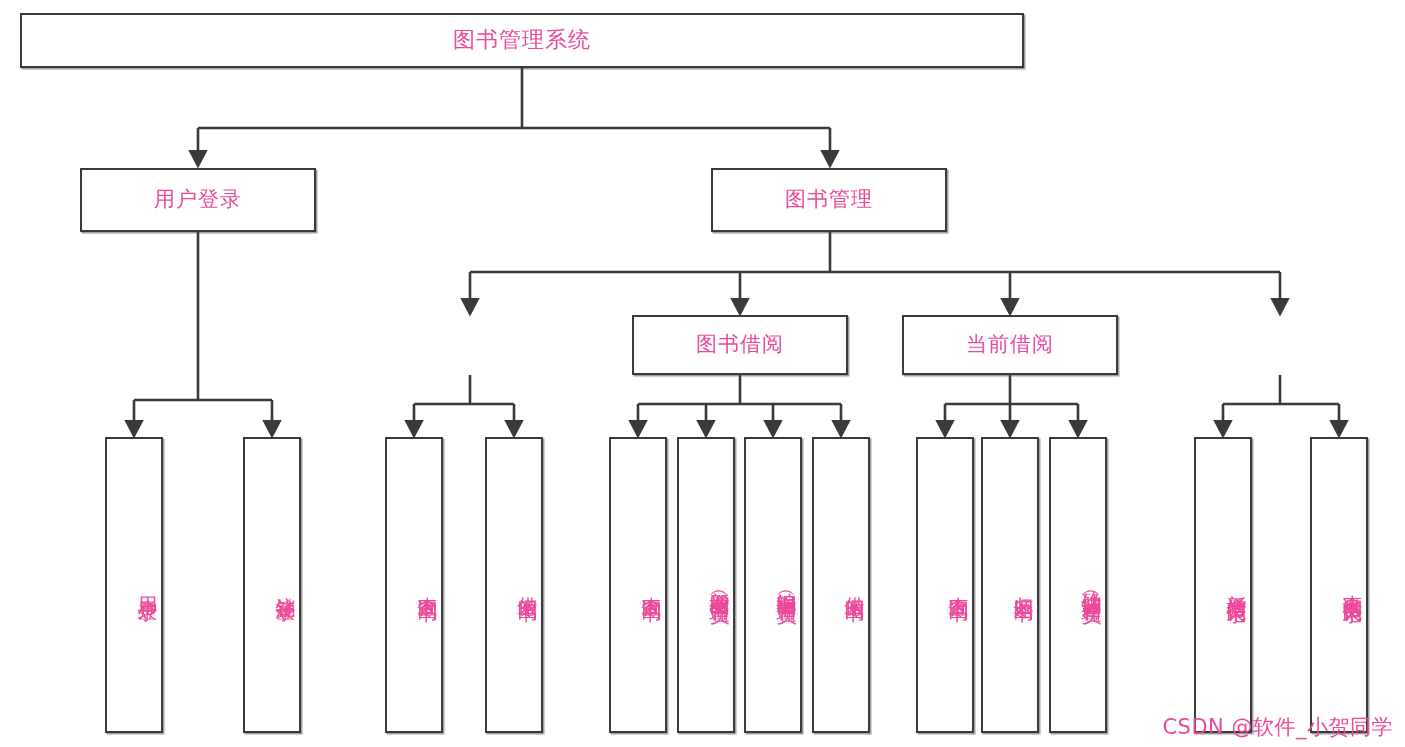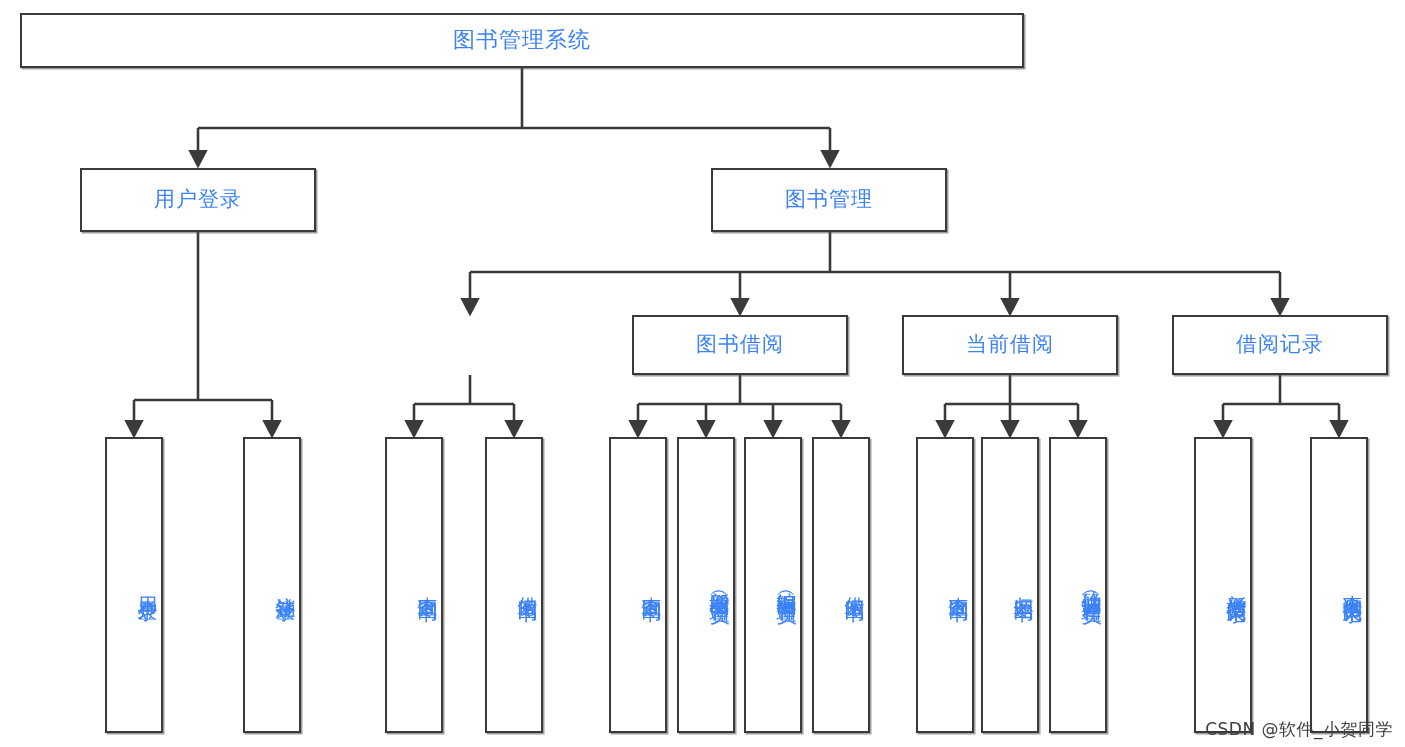--- a/index.html
+++ b/index.html
@@ -19,21 +19,21 @@
     overflow: hidden;
   }
   .node {
     position: absolute;
     box-sizing: border-box;
     border: 2px solid #3a3a3a;
     background: #ffffff;
     display: flex;
     align-items: center;
     justify-content: center;
-    color: #3b82f6;
+    color: #ec4899;
     box-shadow: 1.5px 1.5px 0 rgba(80,80,80,0.55);
   }
   .node-h {
     font-size: 21px;
     letter-spacing: 1px;
     line-height: 1.2;
     white-space: nowrap;
   }
   .node-root {
     font-size: 22px;
@@ -60,22 +60,22 @@
     left: 0;
     top: 0;
     width: 1405px;
     height: 747px;
     pointer-events: none;
   }
   .wm {
     position: absolute;
     right: 12px;
     bottom: 6px;
-    font-size: 17px;
-    color: #404040;
+    font-size: 21px;
+    color: #ec4899;
     letter-spacing: 0.5px;
     white-space: nowrap;
     font-family: "DejaVu Sans", "Liberation Sans", sans-serif;
   }
 </style>
 </head>
 <body>
 
 <div id="canvas">
 
@@ -139,23 +139,20 @@
   <div class="node node-h" style="left:711px; top:168px; width:236px; height:64px;">
     <span>图书管理</span>
   </div>
 
   <div class="node node-h" style="left:902px; top:315px; width:216px; height:60px;">
     <span>当前借阅</span>
   </div>
   <div class="node node-h" style="left:632px; top:315px; width:216px; height:60px;">
     <span>图书借阅</span>
   </div>
-  <div class="node node-h" style="left:1172px; top:315px; width:216px; height:60px;">
-    <span>借阅记录</span>
-  </div>
 
   <div class="node node-v" style="left:105px; top:437px; width:58px; height:296px;">
     <span class="vtext">用户登录</span>
   </div>
   <div class="node node-v" style="left:243px; top:437px; width:58px; height:296px;">
     <span class="vtext">注销登录</span>
   </div>
 
   <div class="node node-v" style="left:385px; top:437px; width:58px; height:296px;">
     <span class="vtext">查询图书</span>

